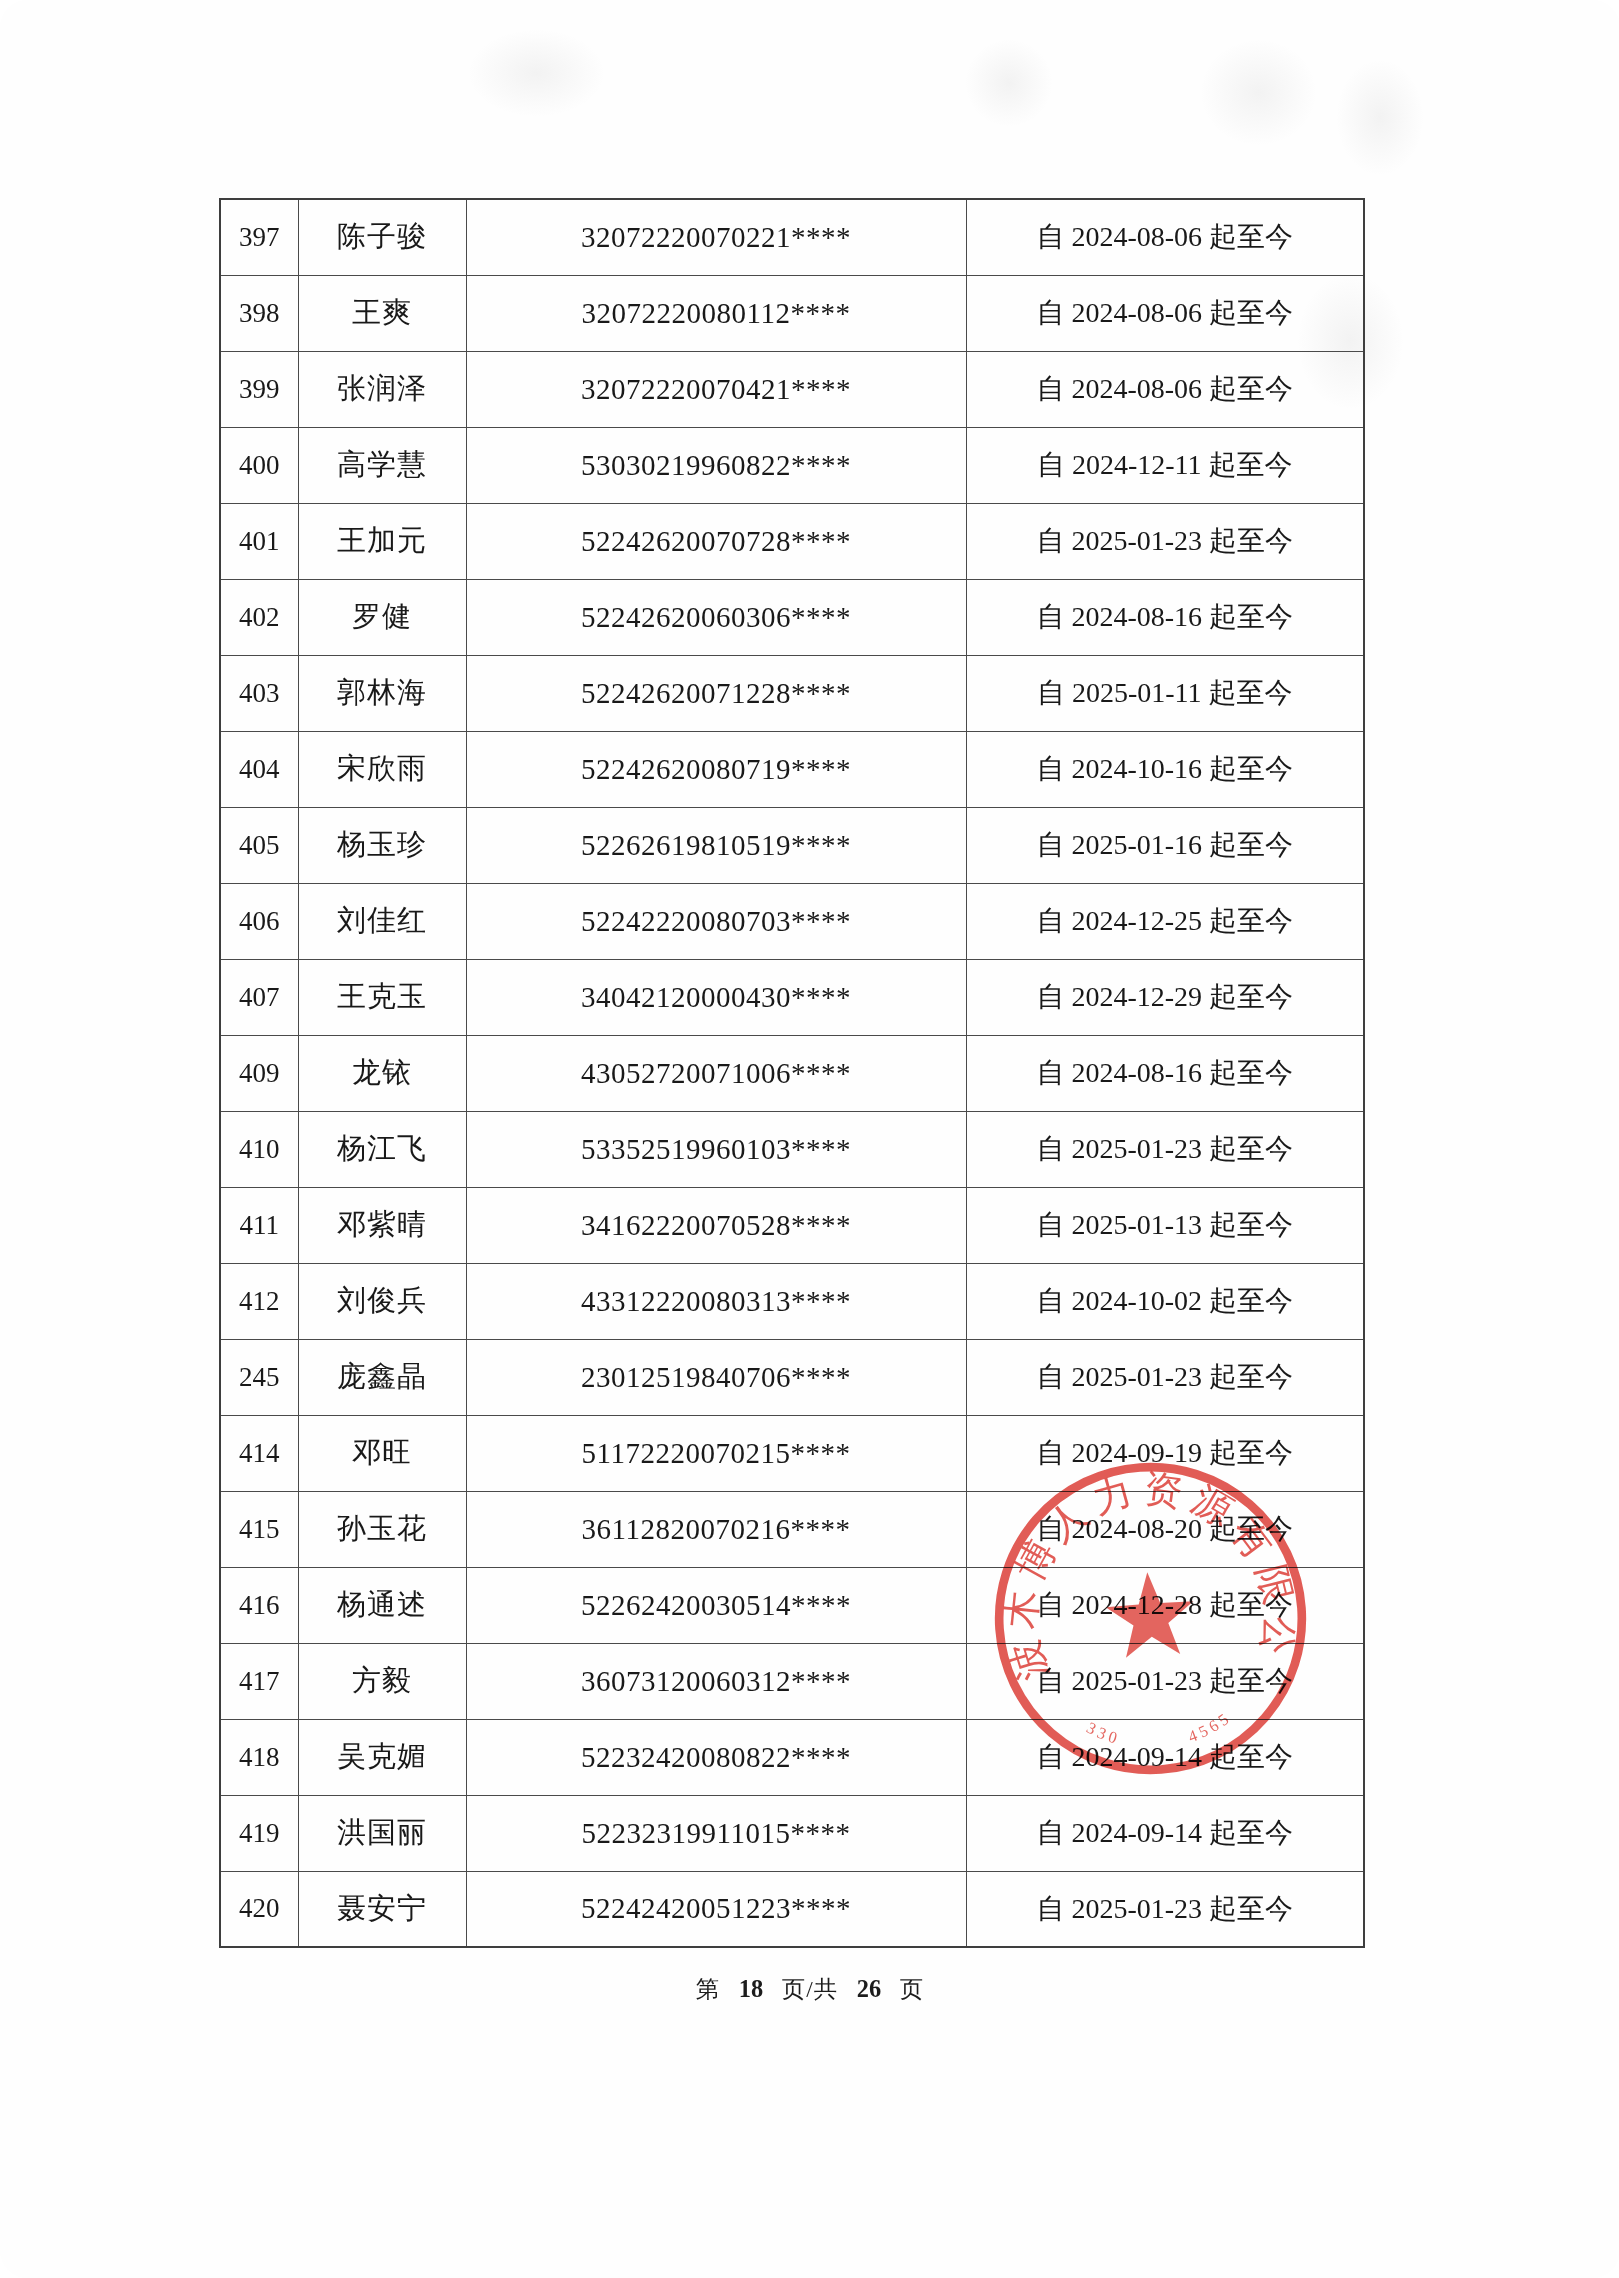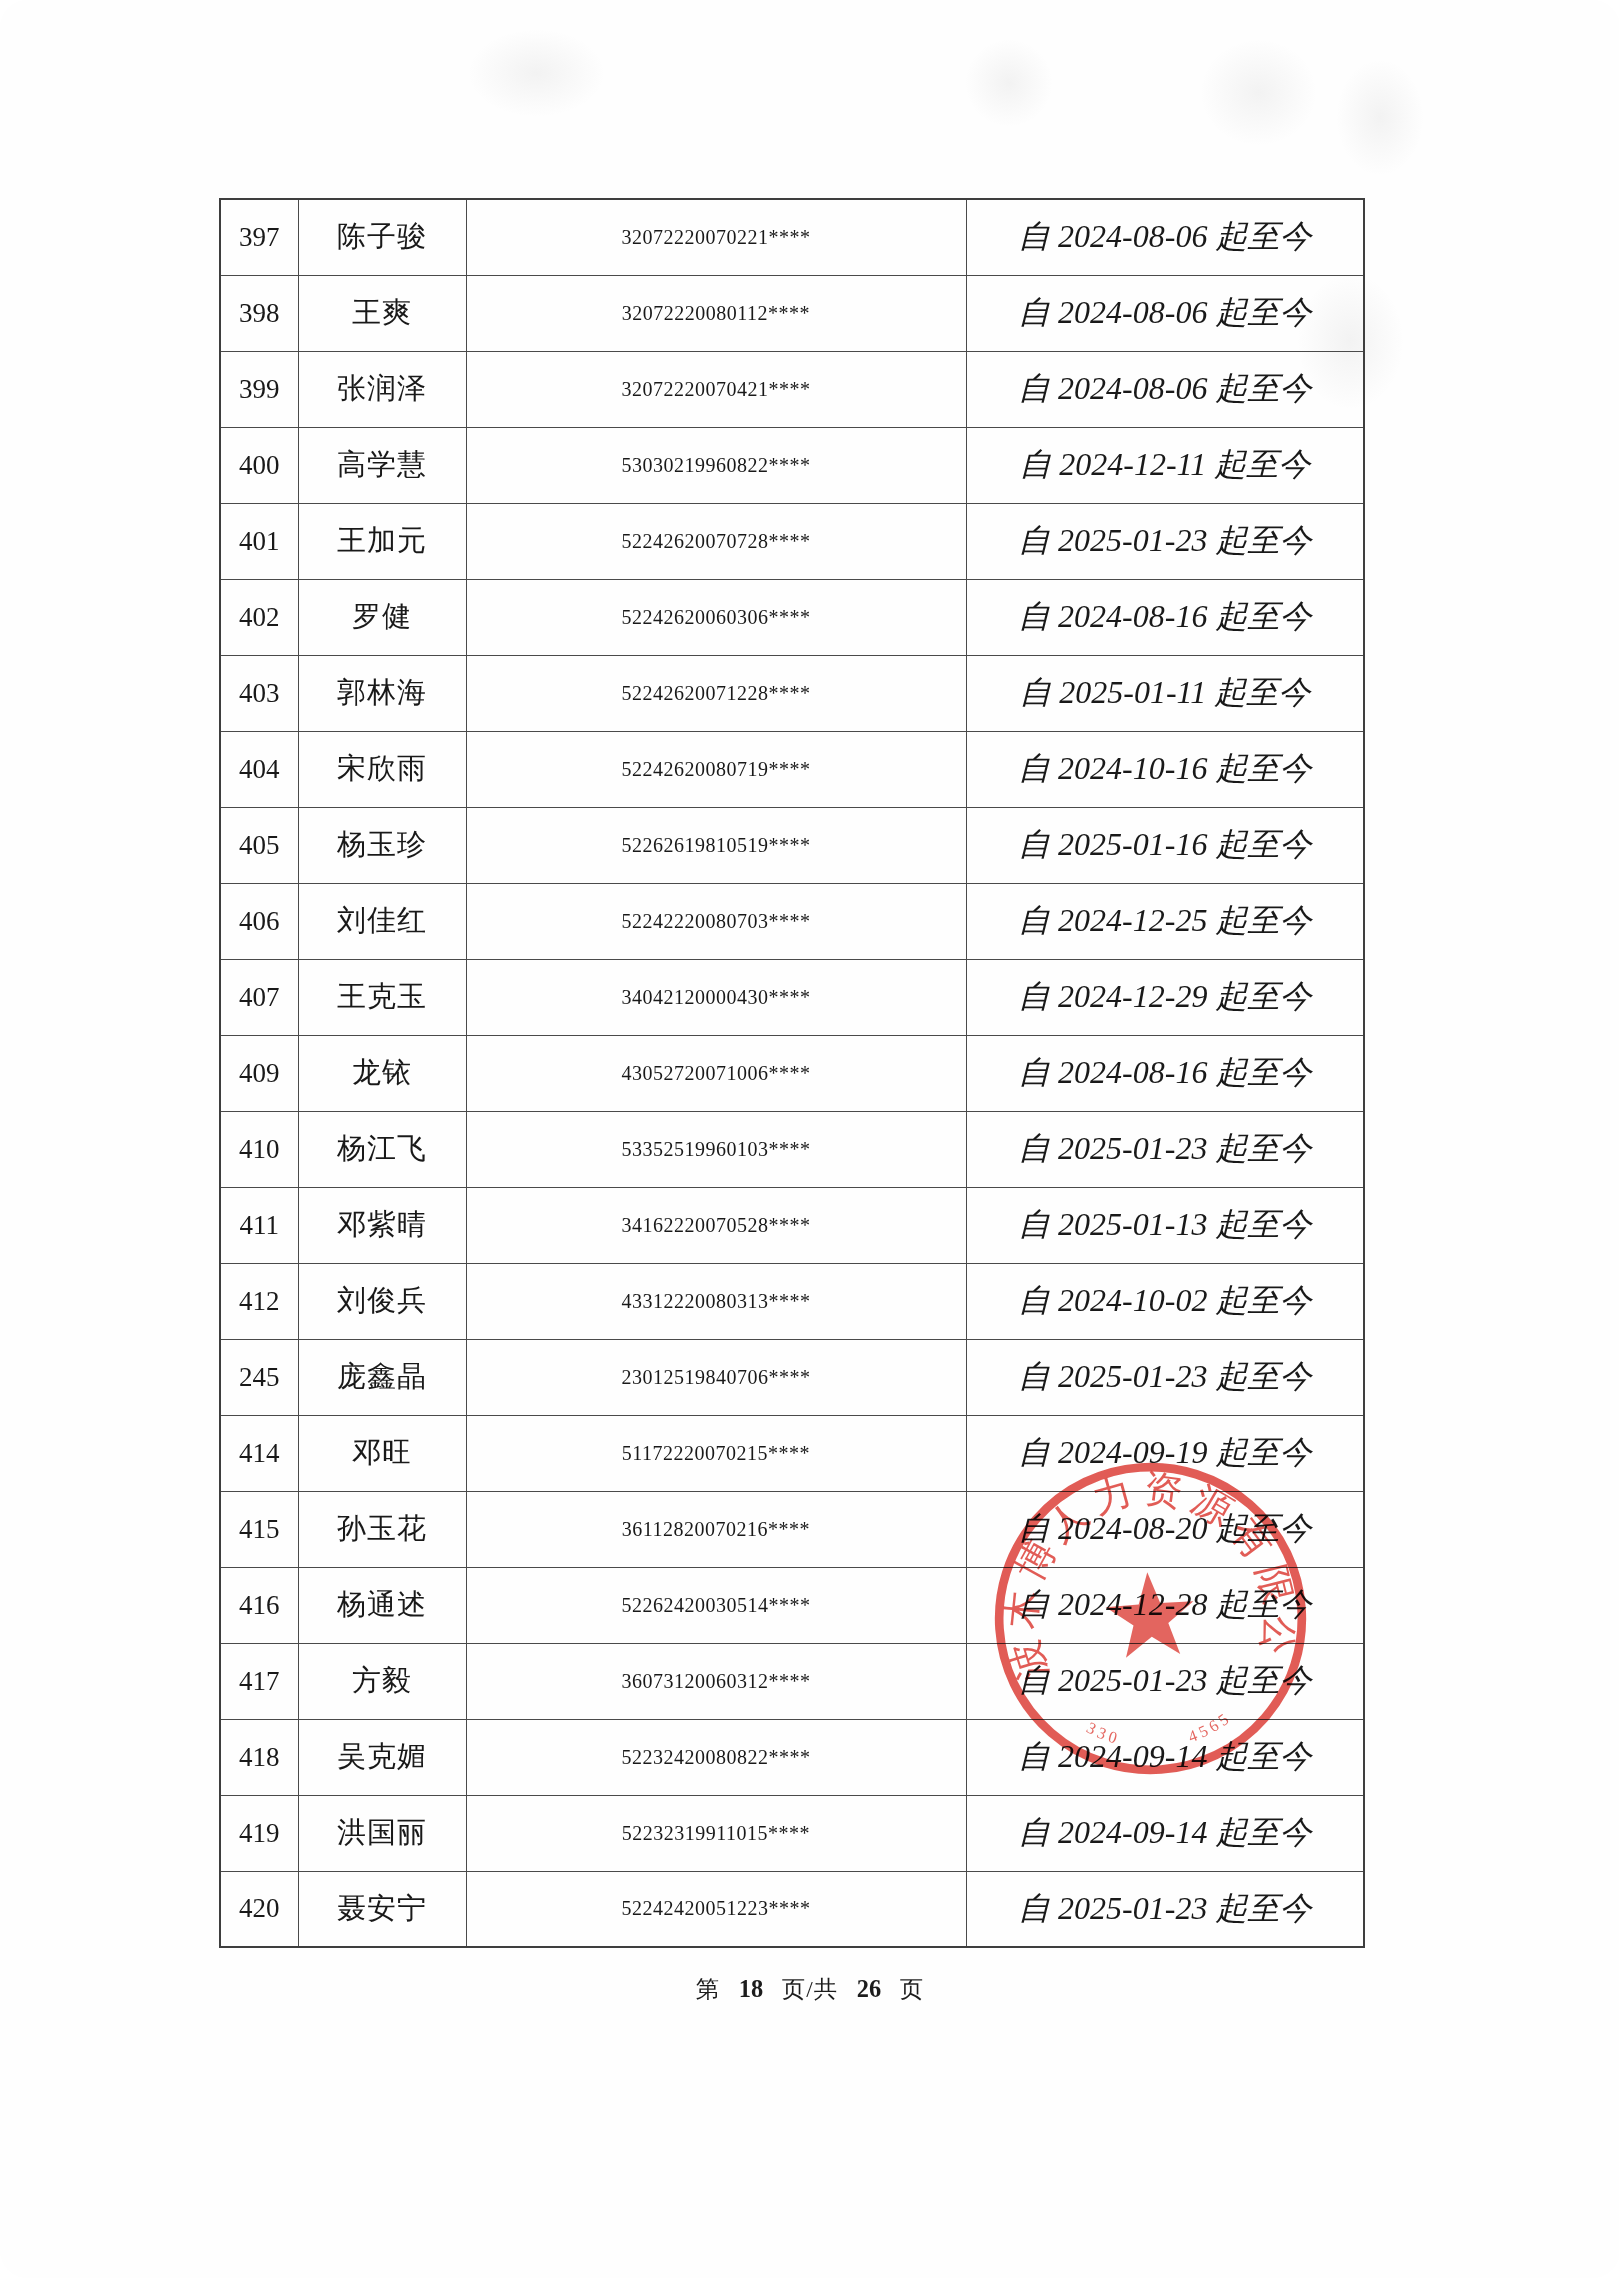--- a/index.html
+++ b/index.html
@@ -27,22 +27,22 @@
     height:76px;
     text-align:center;
     vertical-align:middle;
     font-size:29px;
     color:#191919;
     overflow:hidden;
     white-space:nowrap;
   }
   table.roster td[data-name="cell-no"]     { font-size:27px; }
   table.roster td[data-name="cell-name"]   { font-size:29px; letter-spacing:1px; }
-  table.roster td[data-name="cell-id"]     { font-size:20px; letter-spacing:0.5px; }
-  table.roster td[data-name="cell-period"] { font-size:32px;font-style:italic; }
+  table.roster td[data-name="cell-id"]     { font-size:29px; letter-spacing:0.5px; }
+  table.roster td[data-name="cell-period"] { font-size:28px; }
 
   
   .footer {
     position:absolute; top:1973px; left:0; width:100%;
     text-align:center;
     font-size:23.4px; color:#1c1c1c;
     letter-spacing:1px;
   }
   .footer .num { font-weight:bold; font-size:24.4px; margin:0 9.8px; letter-spacing:0; }
   .footer .seg { margin:0 2px; }

